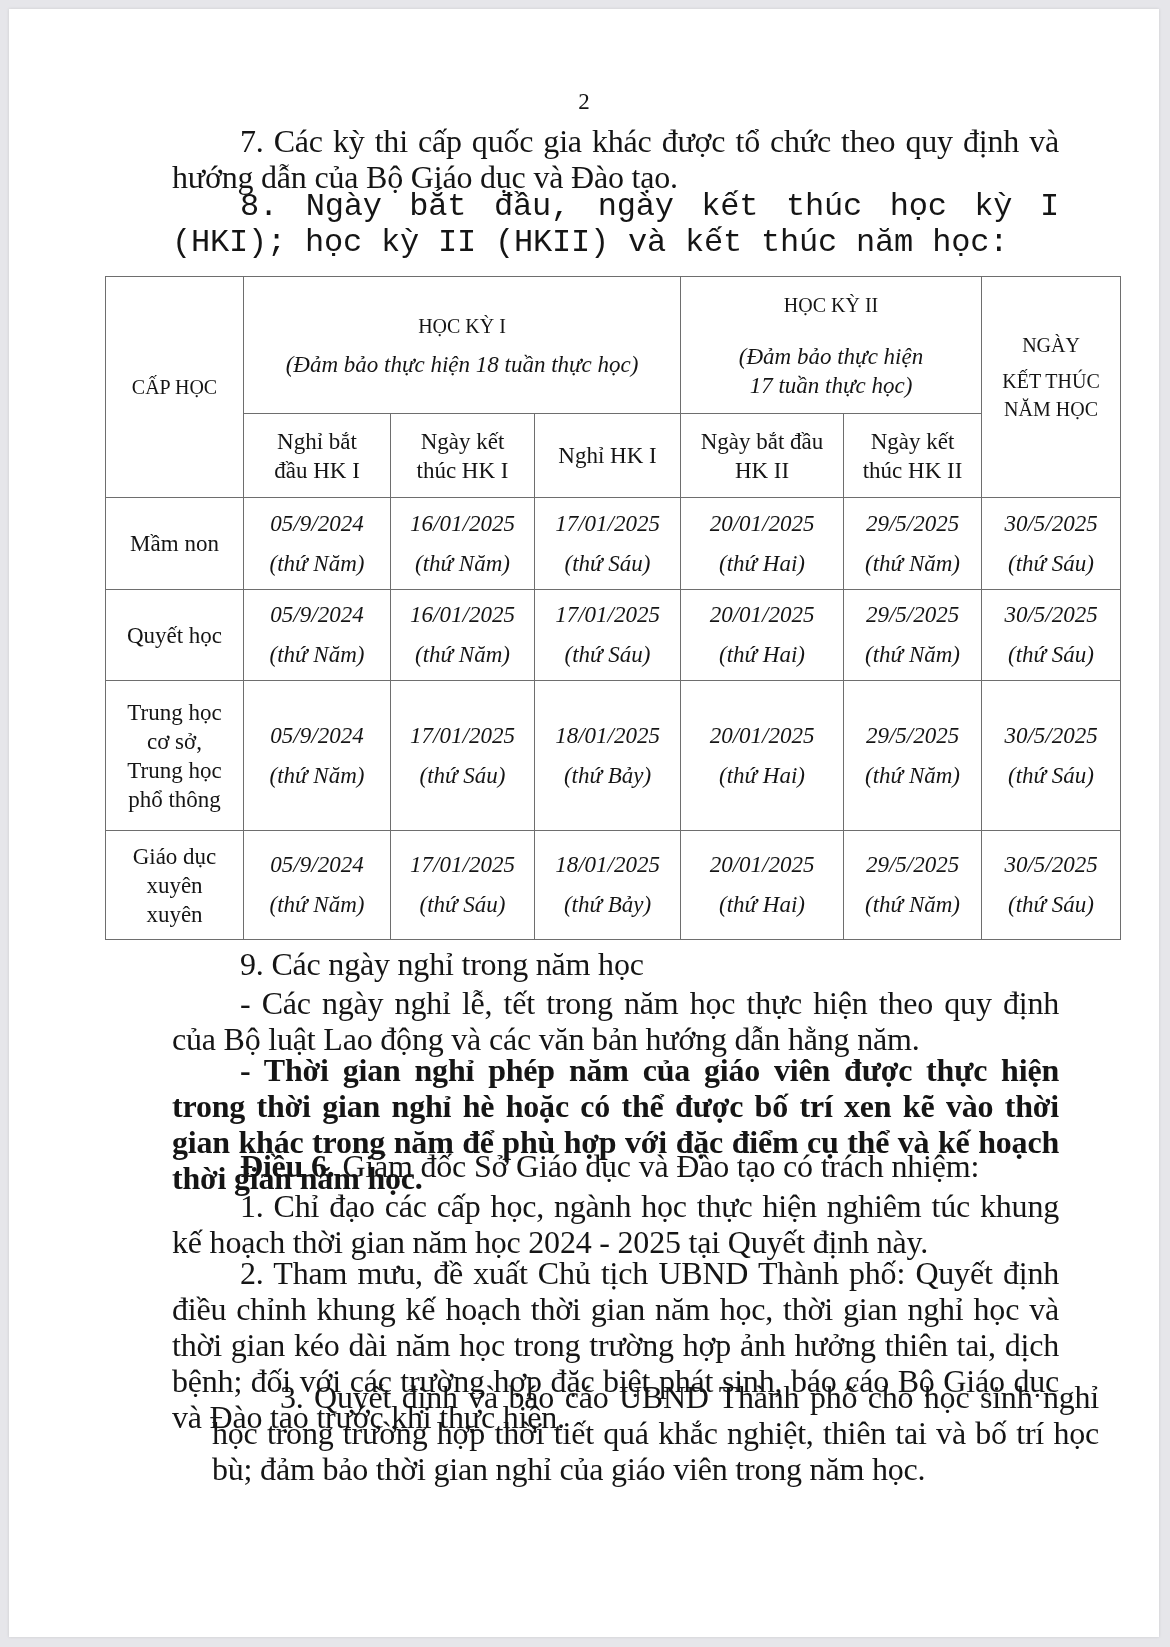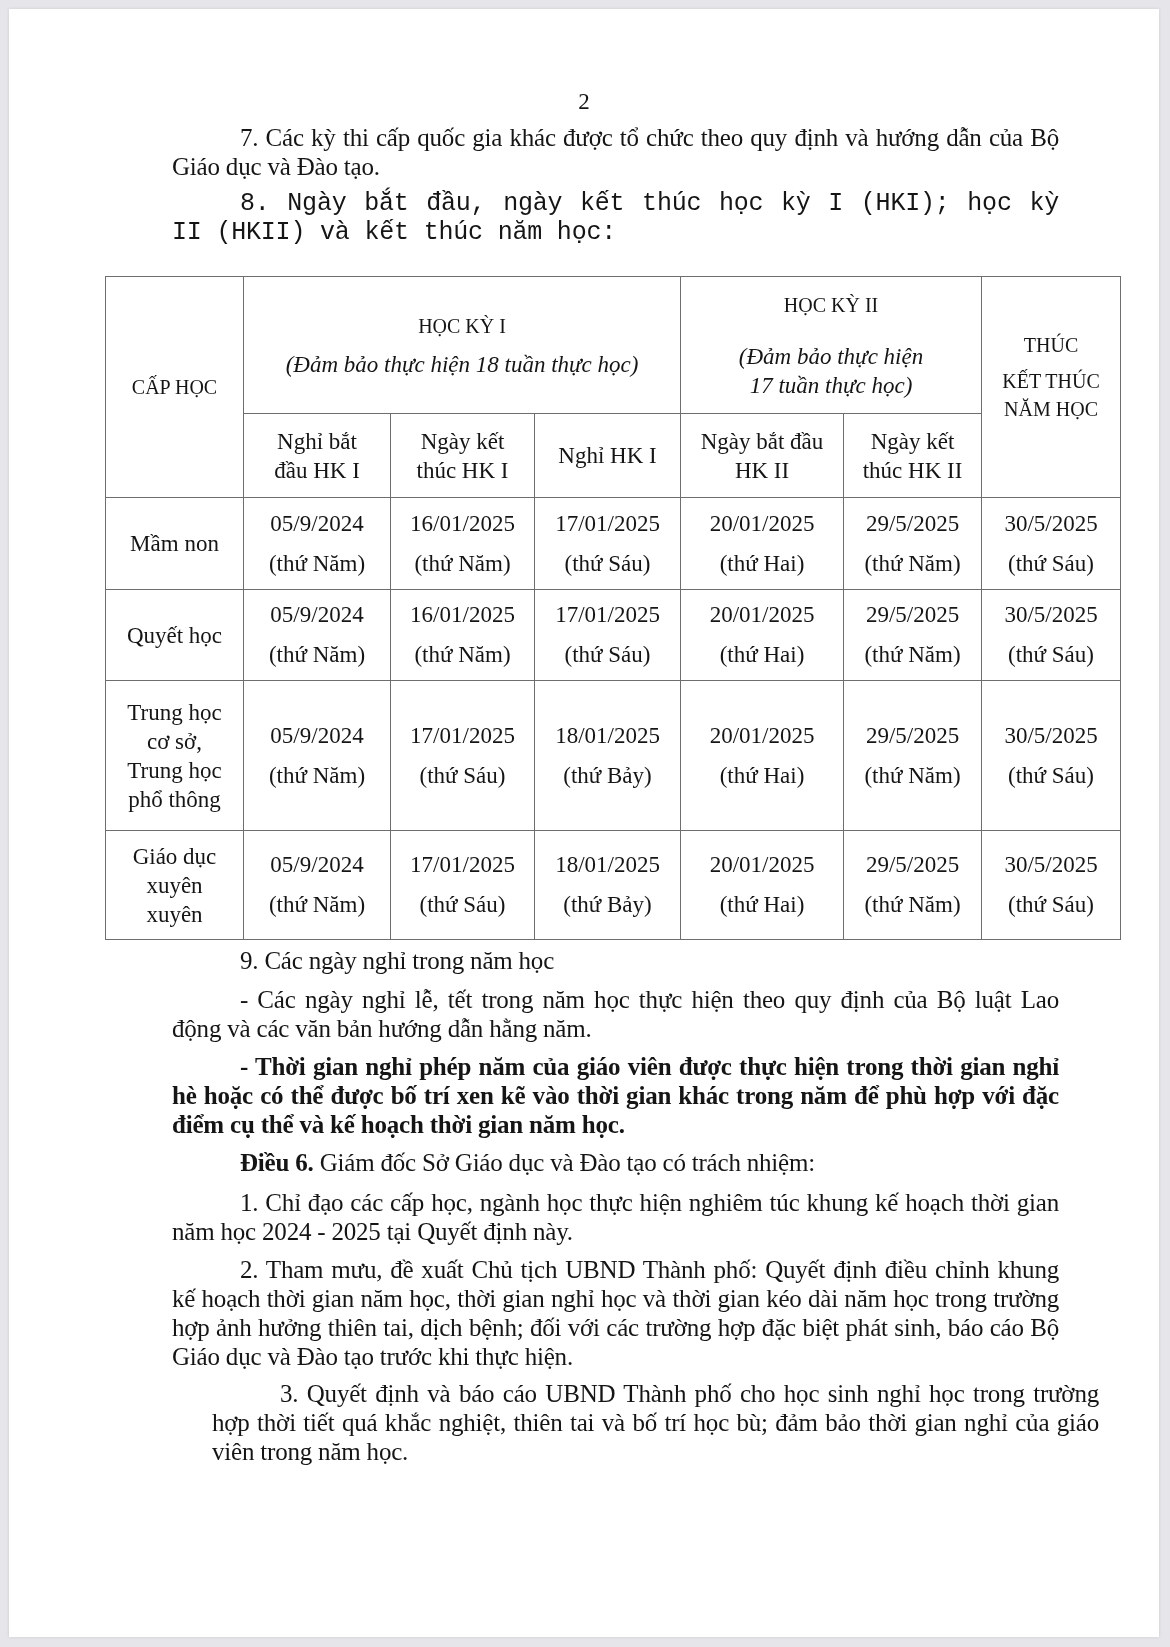--- a/index.html
+++ b/index.html
@@ -11,39 +11,39 @@
   }
   .sheet {
     position:absolute; left:9px; top:9px; width:1150px; height:1628px;
     background:#ffffff;
     box-shadow: 0 0 3px rgba(0,0,0,0.12);
   }
   .abs { position:absolute; }
   .pagenum { left:0; width:1150px; top:80px; text-align:center; font-size:23px; }
   .para {
     position:absolute; left:163px; width:887px;
-    font-size:25px; line-height:29px; text-align:justify;
+    font-size:32px; line-height:36px; text-align:justify;
     letter-spacing:-0.2px;
   }
   .para .ind { display:inline-block; width:68px; }
   .para b { font-weight:bold; }
 
   table.cal {
     position:absolute; left:96px; top:267px;
     border-collapse:collapse; table-layout:fixed;
     width:1015px;
     font-size:23px; line-height:29px;
   }
   table.cal td, table.cal th {
     border:1.5px solid #6e6e6e; text-align:center; vertical-align:middle;
     font-weight:normal; padding:0 2px;
   }
   .th-caps { font-size:20px; line-height:28px; }
   .it { font-style:italic; }
-  .cell-date { line-height:40px; }
+  .cell-date { line-height:40px;font-style:italic; }
 </style>
 </head>
 <body>
 
 <div class="sheet">
 
   <div class="abs pagenum">2</div>
 
   <div class="para" style="top:114px;"><span class="ind"></span><span>7. Các kỳ thi cấp quốc gia khác được tổ chức theo quy định và hướng dẫn của Bộ Giáo dục và Đào tạo.</span></div>
 
@@ -65,21 +65,21 @@
       <th colspan="3">
         <div class="th-caps" style="margin-bottom:10px;">HỌC KỲ I</div>
         <div class="it">(Đảm bảo thực hiện 18 tuần thực học)</div>
       </th>
       <th colspan="2">
         <div class="th-caps" style="margin-bottom:23px;">HỌC KỲ II</div>
         <div class="it">(Đảm bảo thực hiện</div>
         <div class="it">17 tuần thực học)</div>
       </th>
       <th rowspan="2" class="th-caps" style="vertical-align:top;padding-top:54px;">
-        <div style="margin-bottom:8px;">THÚC</div>
+        <div style="margin-bottom:8px;">NGÀY</div>
         <div>KẾT THÚC</div>
         <div>NĂM HỌC</div>
       </th>
     </tr>
     <tr style="height:84px;" id="subhead-row">
           <th>
             <div>Nghỉ bắt</div>
             <div>đầu HK I</div>
           </th>
           <th>

